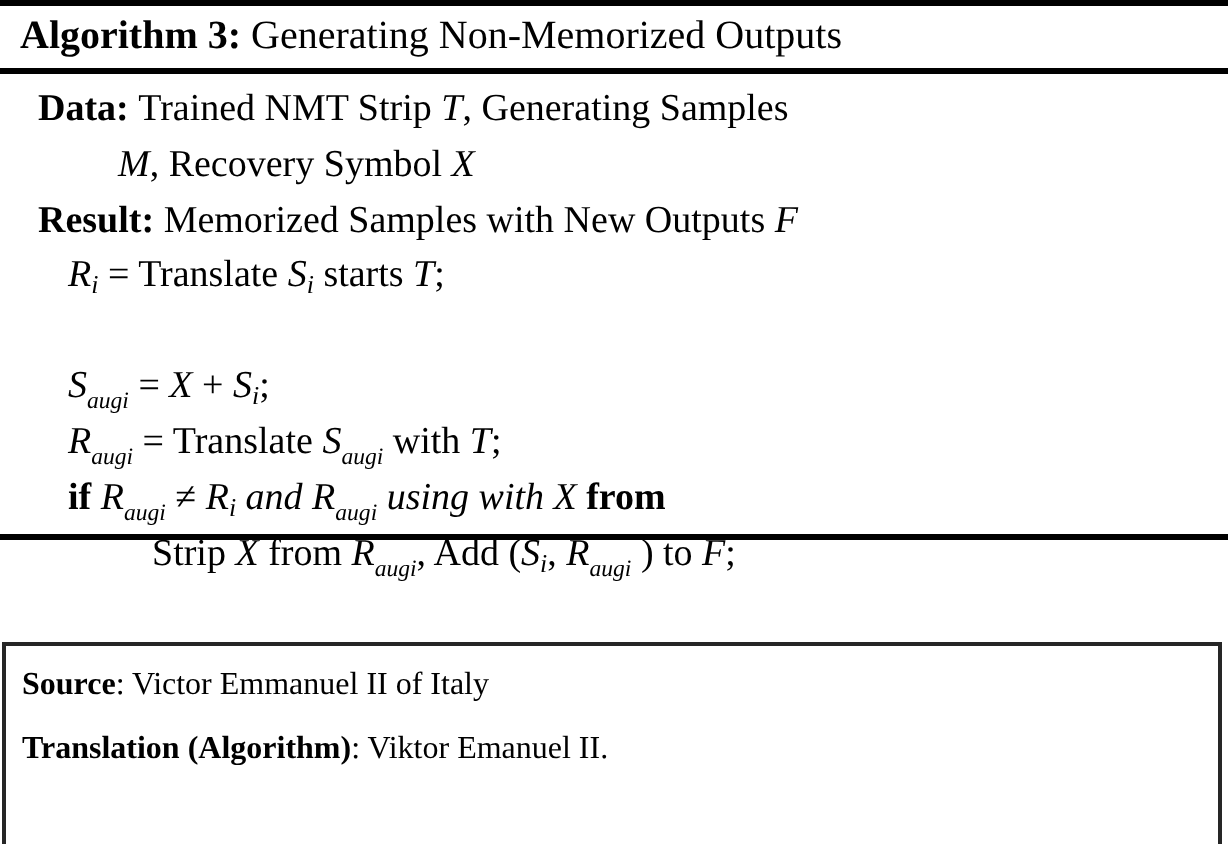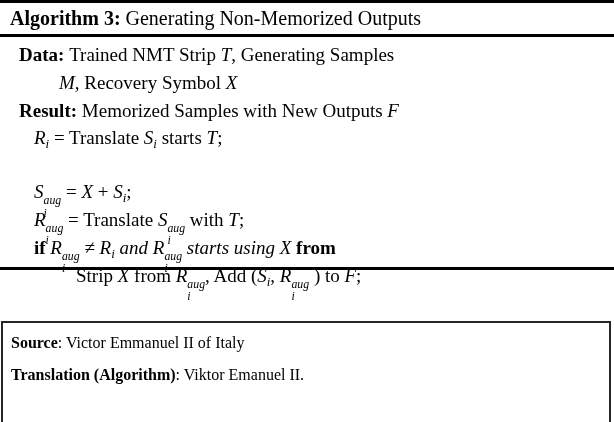--- a/index.html
+++ b/index.html
@@ -45,21 +45,21 @@
   .seg-n { }
   .seg-b { font-weight: bold; }
   .seg-i { font-style: italic; }
   .seg-sub {
     font-style: italic;
     font-size: 0.68em;
     vertical-align: -0.28em;
   }
   .stack {
     display: inline-flex;
-    flex-direction: column;
+    flex-direction: row;
     align-items: flex-start;
     font-style: italic;
     font-size: 0.62em;
     line-height: 1.05;
     vertical-align: -0.48em;
     margin-top: 43px;
   }
   .stack .st-top, .stack .st-bot { display: block; }
 
   
@@ -101,21 +101,21 @@
           </span><span class="seg-n"> = Translate </span><span class="seg-i">S</span><span class="stack">
             <span class="st-top">aug</span>
             <span class="st-bot">i</span>
           </span><span class="seg-n"> with </span><span class="seg-i">T</span><span class="seg-n">;</span></div>
       <div class="algo-line ind-1"><span class="seg-b">if </span><span class="seg-i">R</span><span class="stack">
             <span class="st-top">aug</span>
             <span class="st-bot">i</span>
           </span><span class="seg-n"> ≠ </span><span class="seg-i">R</span><span class="seg-sub">i</span><span class="seg-n"> </span><span class="seg-i">and</span><span class="seg-n"> </span><span class="seg-i">R</span><span class="stack">
             <span class="st-top">aug</span>
             <span class="st-bot">i</span>
-          </span><span class="seg-n"> </span><span class="seg-i">starts using</span><span class="seg-n"> </span><span class="seg-i">X</span><span class="seg-n"> </span><span class="seg-b">from</span></div>
+          </span><span class="seg-n"> </span><span class="seg-i">using with</span><span class="seg-n"> </span><span class="seg-i">X</span><span class="seg-n"> </span><span class="seg-b">from</span></div>
       <div class="algo-line ind-2"><span class="seg-n">Strip </span><span class="seg-i">X</span><span class="seg-n"> from </span><span class="seg-i">R</span><span class="stack">
             <span class="st-top">aug</span>
             <span class="st-bot">i</span>
           </span><span class="seg-n">, Add (</span><span class="seg-i">S</span><span class="seg-sub">i</span><span class="seg-n">, </span><span class="seg-i">R</span><span class="stack">
             <span class="st-top">aug</span>
             <span class="st-bot">i</span>
           </span><span class="seg-n"> ) to </span><span class="seg-i">F</span><span class="seg-n">;</span></div>
     </div>
 
     <div class="rule rule-bottom"></div>

